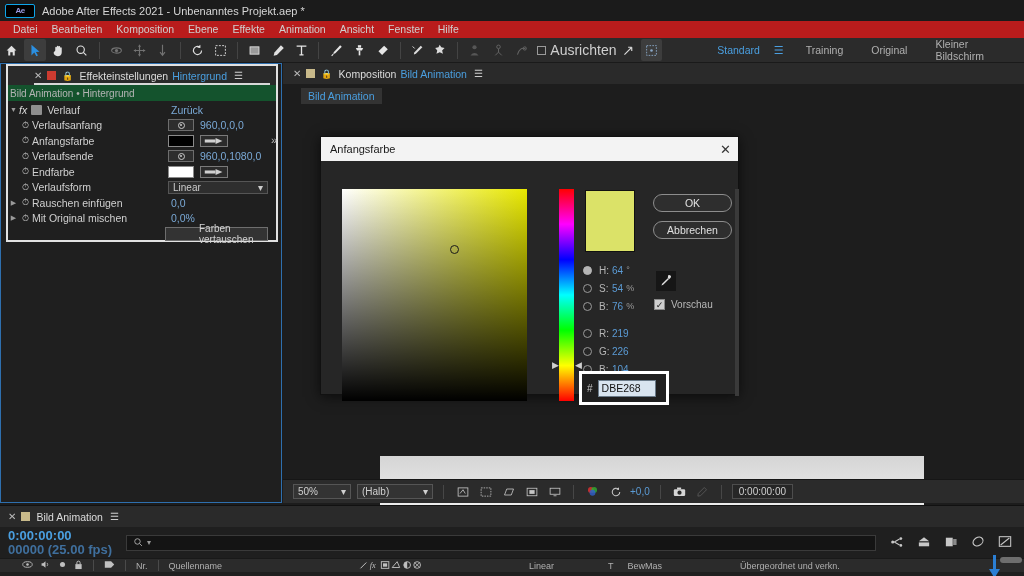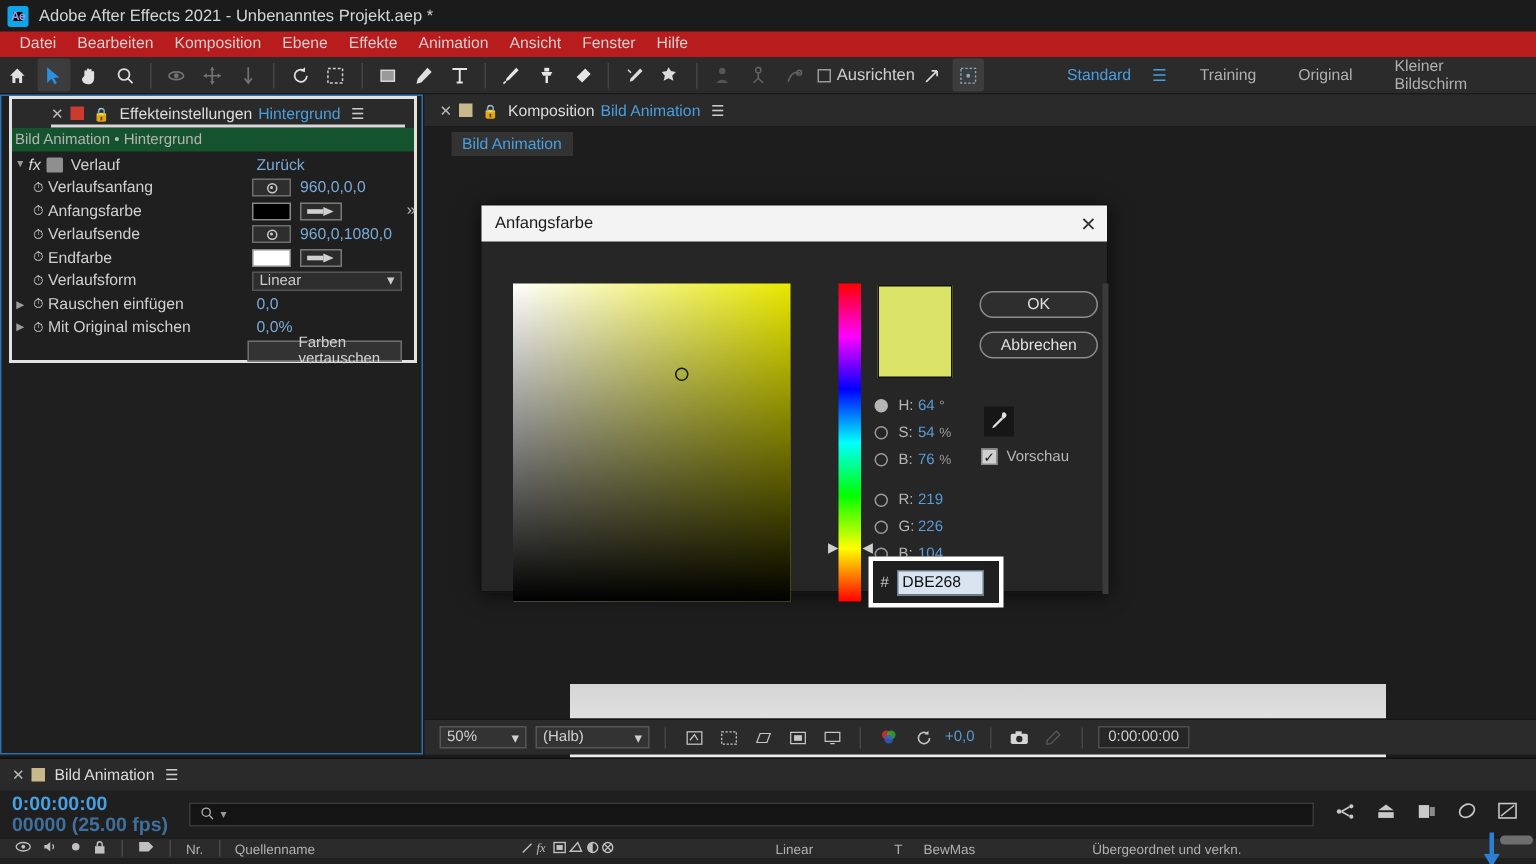--- a/index.html
+++ b/index.html
@@ -10,22 +10,22 @@
     overflow: hidden;
   }
   #app { position: relative; width: 1024px; height: 576px; }
 
   
   .titlebar {
     position: absolute; left: 0; top: 0; width: 1024px; height: 21px;
     background: #1b1b1b; display: flex; align-items: center; padding-left: 5px;
   }
   .ae-logo {
-    width: 14px; height: 14px; border-radius: 2px;
-    background: #000000; border: 4px solid #0ea5e9;
+    width: 30px; height: 14px; border-radius: 2px;
+    background: #000000; border: 1px solid #0ea5e9;
     color: #9a9ae0; font-size: 8px; font-weight: bold;
     display: flex; align-items: center; justify-content: center;
     letter-spacing: -0.5px;
   }
   .title-text { color: #d6d6d6; font-size: 11px; margin-left: 7px; }
 
   
   .menubar {
     position: absolute; left: 0; top: 21px; width: 1024px; height: 17px;
     background: #b91c1c; display: flex; align-items: center; padding-left: 6px;
@@ -43,21 +43,21 @@
   .tool {
     width: 22px; height: 22px; display: flex; align-items: center; justify-content: center;
     color: #d2d2d2; font-size: 12px; margin: 0 1px; position: relative;
   }
   .tool.sel { background: #3d3d3d; border-radius: 2px; }
   .tool.dim { opacity: .45; }
   .tool svg { display: block; }
   .tool-sep { width: 1px; height: 17px; background: #444; margin: 0 5px; }
   .align-box {
     display: flex; align-items: center; gap: 4px; color: #cfcfcf;
-    font-size: 11px; margin-left: 4px;
+    font-size: 14px; margin-left: 4px;
   }
   .chk-sq { width: 9px; height: 9px; border: 1px solid #9a9a9a; background: transparent; }
   .ws-tabs { display: flex; align-items: center; margin-left: 40px; gap: 0; }
   .ws-tab { color: #b0b0b0; font-size: 10.5px; padding: 0 14px; }
   .ws-tab.active { color: #4a9fe0; }
   .ws-menu { color: #4a9fe0; font-size: 11px; padding-right: 8px; }
 
   
   .left-panel {
     position: absolute; left: 0; top: 63px; width: 282px; height: 440px;
@@ -192,21 +192,21 @@
   .tl-time .big { color: #4a9fe0; font-size: 13px; font-weight: bold; }
   .tl-time .small { color: #3f6f9d; font-size: 13px; font-weight: bold; }
   .tl-search {
     margin-left: 14px; width: 750px; height: 16px; background: #141414;
     border: 1px solid #3a3a3a; display: flex; align-items: center; padding-left: 6px;
     color: #9a9a9a; font-size: 10px;
   }
   .tl-btns { display: flex; align-items: center; gap: 13px; margin-left: 14px; color: #c8c8c8; }
   .tl-colhead {
     height: 14px; background: #2b2b2b; display: flex; align-items: center;
-    padding-left: 10px; gap: 6px; color: #b0b0b0; font-size: 9px;
+    padding-left: 22px; gap: 6px; color: #b0b0b0; font-size: 9px;
     border-top: 1px solid #191919;
   }
   .tl-colhead .cgrp { display: flex; align-items: center; gap: 7px; }
   .tl-vsep { width: 1px; height: 11px; background: #4a4a4a; margin: 0 4px; }
   .tl-playhead {
     position: absolute; right: 24px; top: 28px; width: 11px; height: 43px;
   }
   .tl-playhead .stem { position: absolute; left: 4px; top: 0; width: 3px; height: 43px; background: #2b7fd4; }
   .tl-playhead .head {
     position: absolute; left: 0; top: 14px; width: 11px; height: 9px;

